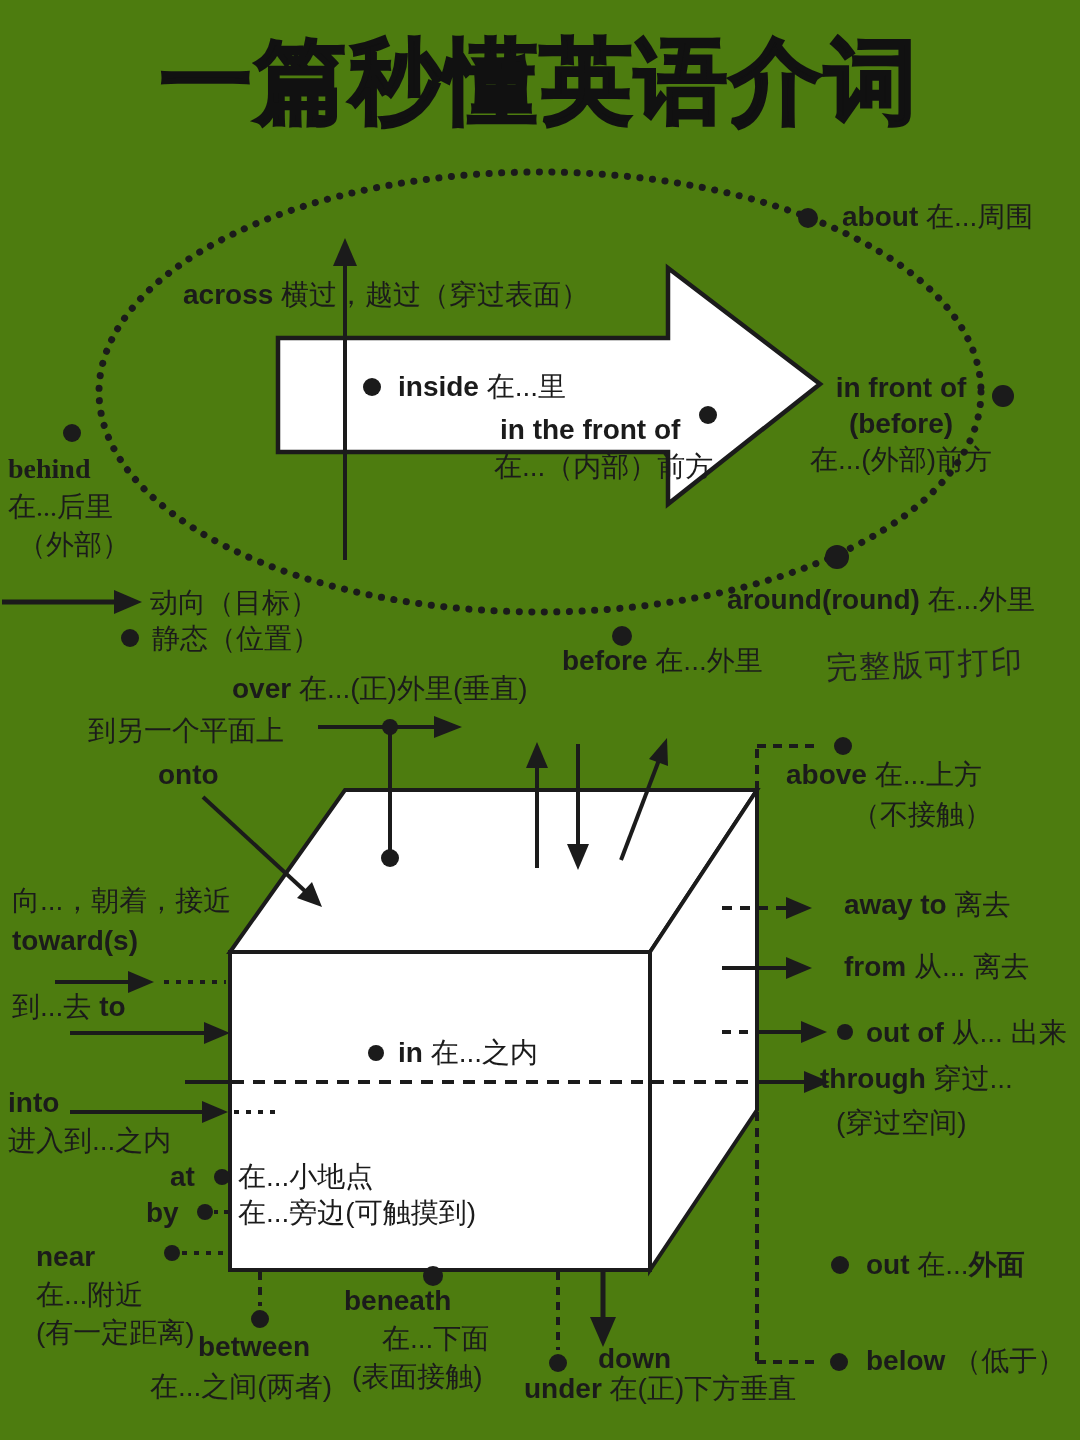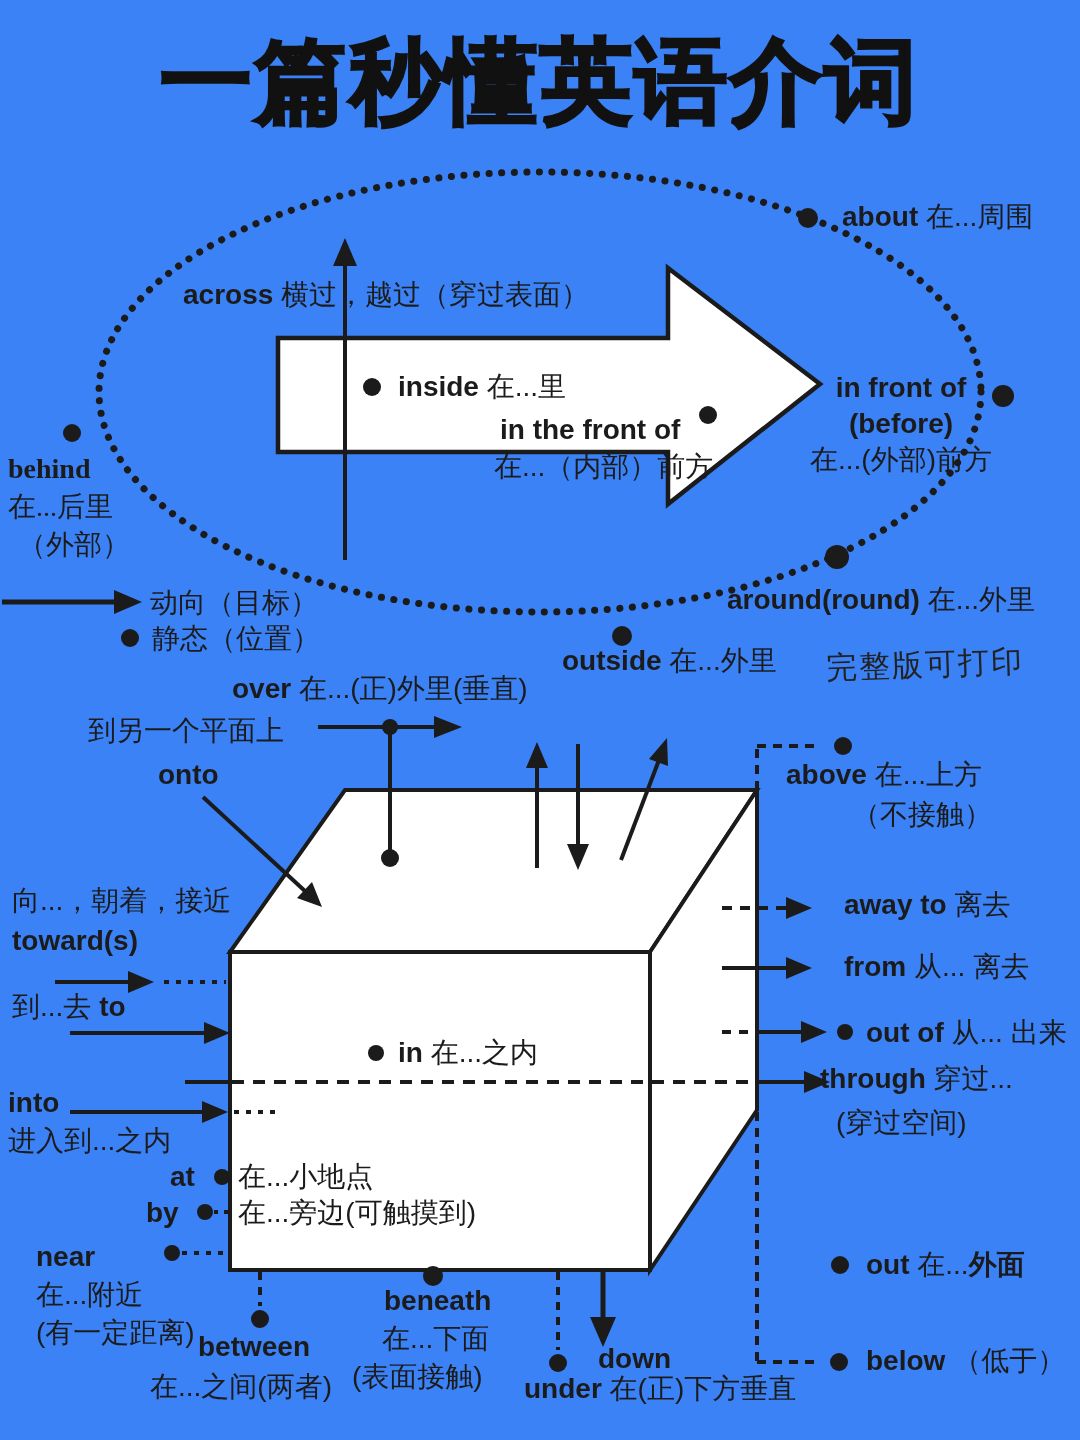--- a/index.html
+++ b/index.html
@@ -1,17 +1,17 @@
 <!DOCTYPE html>
 <html><head>
 <meta charset="utf-8">
 <style>
   html,body{margin:0;padding:0;background:#ffffff;}
   #stage{
-    position:relative;width:1080px;height:1440px;background:#3b82f6;
+    position:relative;width:1080px;height:1440px;background:#4d7c0f;
     font-family:"Liberation Sans","DejaVu Sans",sans-serif;color:#1b1b1b;overflow:hidden;
   }
   #artwork{position:absolute;left:0;top:0;width:1080px;height:1440px;}
   .lbl{position:absolute;font-size:28px;line-height:34px;white-space:nowrap;color:#1b1b1b;}
   .lbl b{font-weight:bold;}
   #page-title{
     position:absolute;left:0;top:26px;width:1080px;text-align:center;
     font-size:92px;line-height:110px;font-weight:900;letter-spacing:3px;
     -webkit-text-stroke:3px #111;color:#111;
   }
@@ -41,21 +41,21 @@
   #lbl-in{left:398px;top:1036px;}
   #lbl-into-en{left:8px;top:1086px;}
   #lbl-into-zh{left:8px;top:1124px;}
   #lbl-at-en{left:170px;top:1160px;}
   #lbl-at-zh{left:238px;top:1160px;}
   #lbl-by-en{left:146px;top:1196px;}
   #lbl-by-zh{left:238px;top:1196px;}
   #lbl-near{left:36px;top:1238px;line-height:38px;}
   #lbl-between-en{left:198px;top:1330px;}
   #lbl-between-zh{left:150px;top:1370px;}
-  #lbl-beneath-en{left:384px;top:1284px;}
+  #lbl-beneath-en{left:344px;top:1284px;}
   #lbl-beneath-zh{left:382px;top:1322px;}
   #lbl-beneath-note{left:352px;top:1360px;text-align:center;}
   #lbl-under{left:524px;top:1372px;}
   #lbl-down{left:598px;top:1342px;}
   #lbl-above{left:786px;top:758px;}
   #lbl-above-note{left:852px;top:798px;}
   #lbl-away-to{left:844px;top:888px;}
   #lbl-from{left:844px;top:950px;}
   #lbl-out-of{left:866px;top:1016px;}
   #lbl-through{left:820px;top:1062px;}
@@ -198,21 +198,21 @@
     <div><span>在...后里</span></div>
     <div class="ind"><span>（外部）</span></div>
   </div>
 
   <div class="lbl" id="lbl-around">
     <b>around(round)</b>
     <span>在...外里</span>
   </div>
 
   <div class="lbl" id="lbl-outside">
-    <b>outside</b>
+    <b>before</b>
     <span>在...外里</span>
   </div>
 
   <div class="lbl" id="lbl-legend-motion">
     <span>动向（目标）</span>
   </div>
   <div class="lbl" id="lbl-legend-static">
     <span>静态（位置）</span>
   </div>
 

